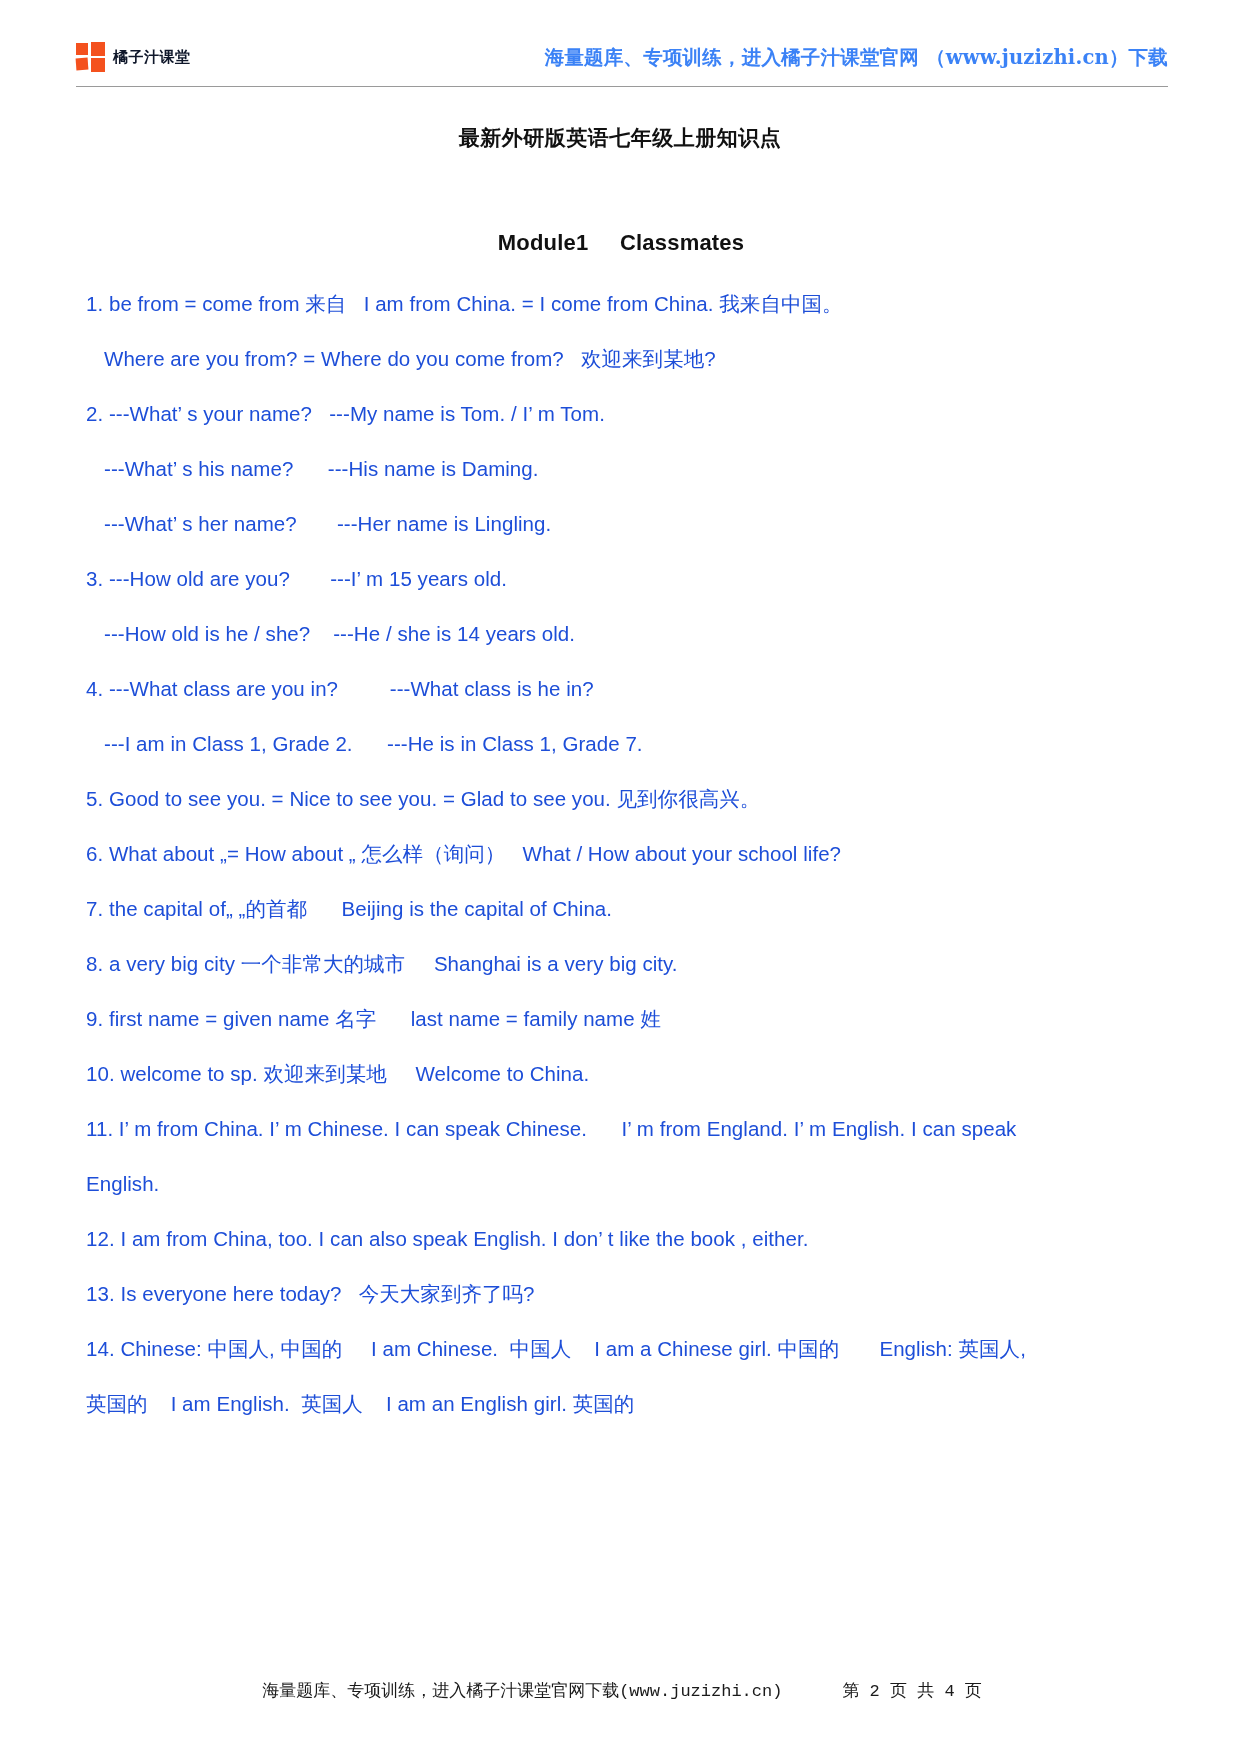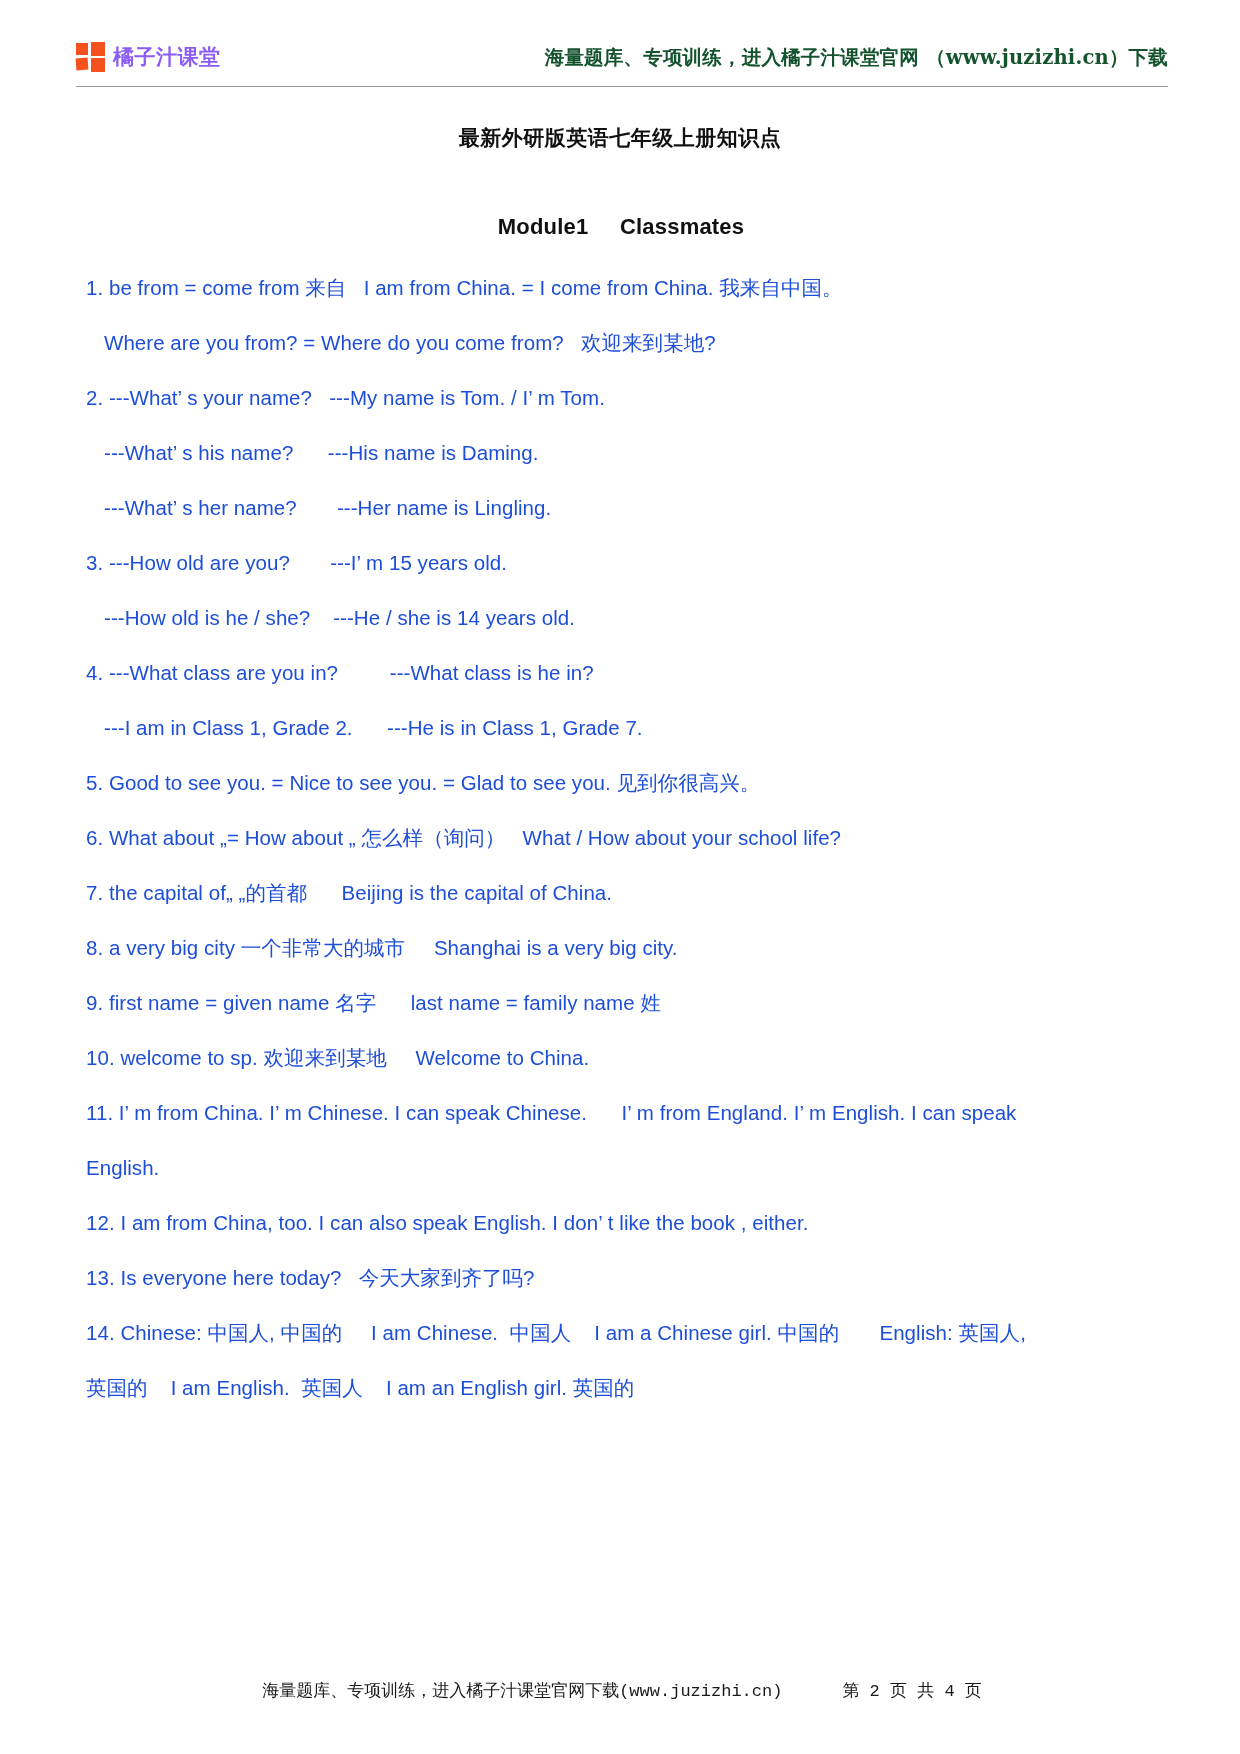--- a/index.html
+++ b/index.html
@@ -43,29 +43,29 @@
     position: absolute;
     background: #f4511e;
     display: block;
   }
   .logo-mark .sq-tl { left: 0;    top: 1px;  width: 12px; height: 12px; }
   .logo-mark .sq-tr { left: 15px; top: 0;    width: 14px; height: 14px; }
   .logo-mark .sq-bl { left: 0;    top: 16px; width: 12px; height: 12px;
                       transform: rotate(-4deg); }
   .logo-mark .sq-br { left: 15px; top: 16px; width: 14px; height: 14px; }
   .brand-name {
-    color: #8b5cf6;
+    color: #0f172a;
     font-family: "DejaVu Sans", sans-serif;
-    font-size: 21px;
+    font-size: 15px;
     font-weight: bold;
     letter-spacing: 0.5px;
     white-space: nowrap;
   }
   .header-promo {
-    color: #14532d;
+    color: #3b82f6;
     font-family: "DejaVu Serif", serif;
     font-size: 19.5px;
     font-weight: bold;
     white-space: nowrap;
     letter-spacing: 0.2px;
   }
   .header-rule {
     position: absolute;
     left: 76px;
     top: 86px;
@@ -91,21 +91,21 @@
     position: absolute;
     left: 86px;
     top: 214px;
     width: 1070px;
   }
   .module-heading {
     text-align: center;
     font-size: 22px;
     font-weight: bold;
     color: #111;
-    margin: 0 0 38px 0;
+    margin: 16px 0 38px 0;
     letter-spacing: 0.2px;
     white-space: pre;
   }
   .note-line {
     font-size: 20.5px;
     color: #1d4ed8;
     line-height: 1.0;
     margin: 0 0 34.5px 0;
     white-space: pre-wrap;
     letter-spacing: 0.05px;

